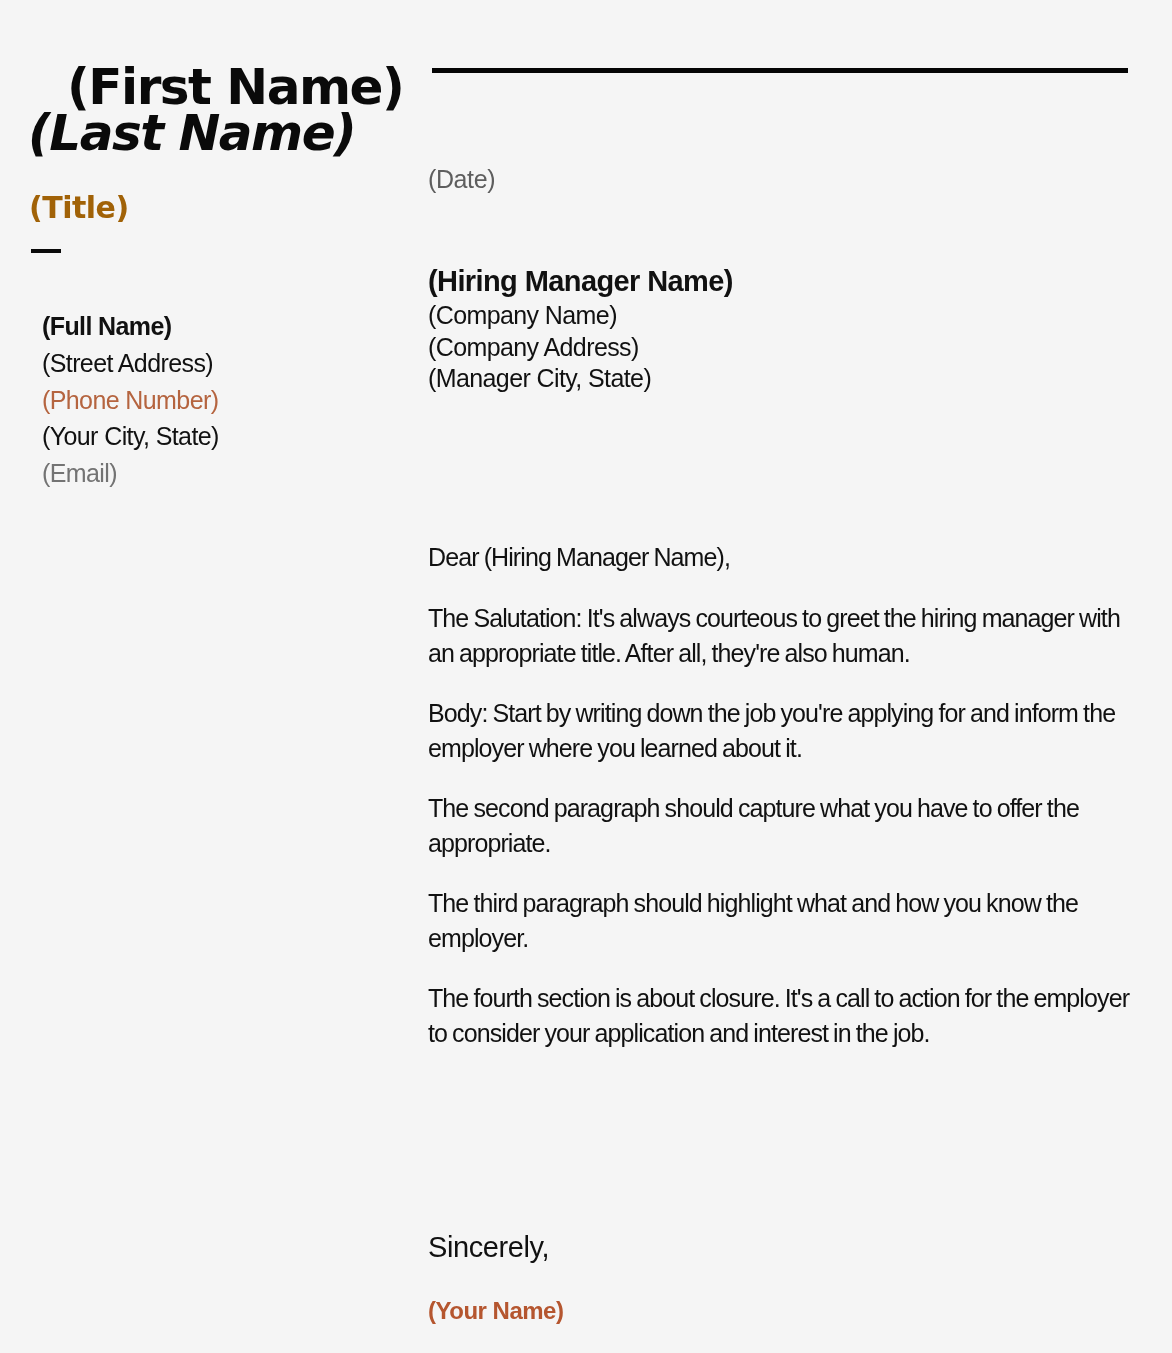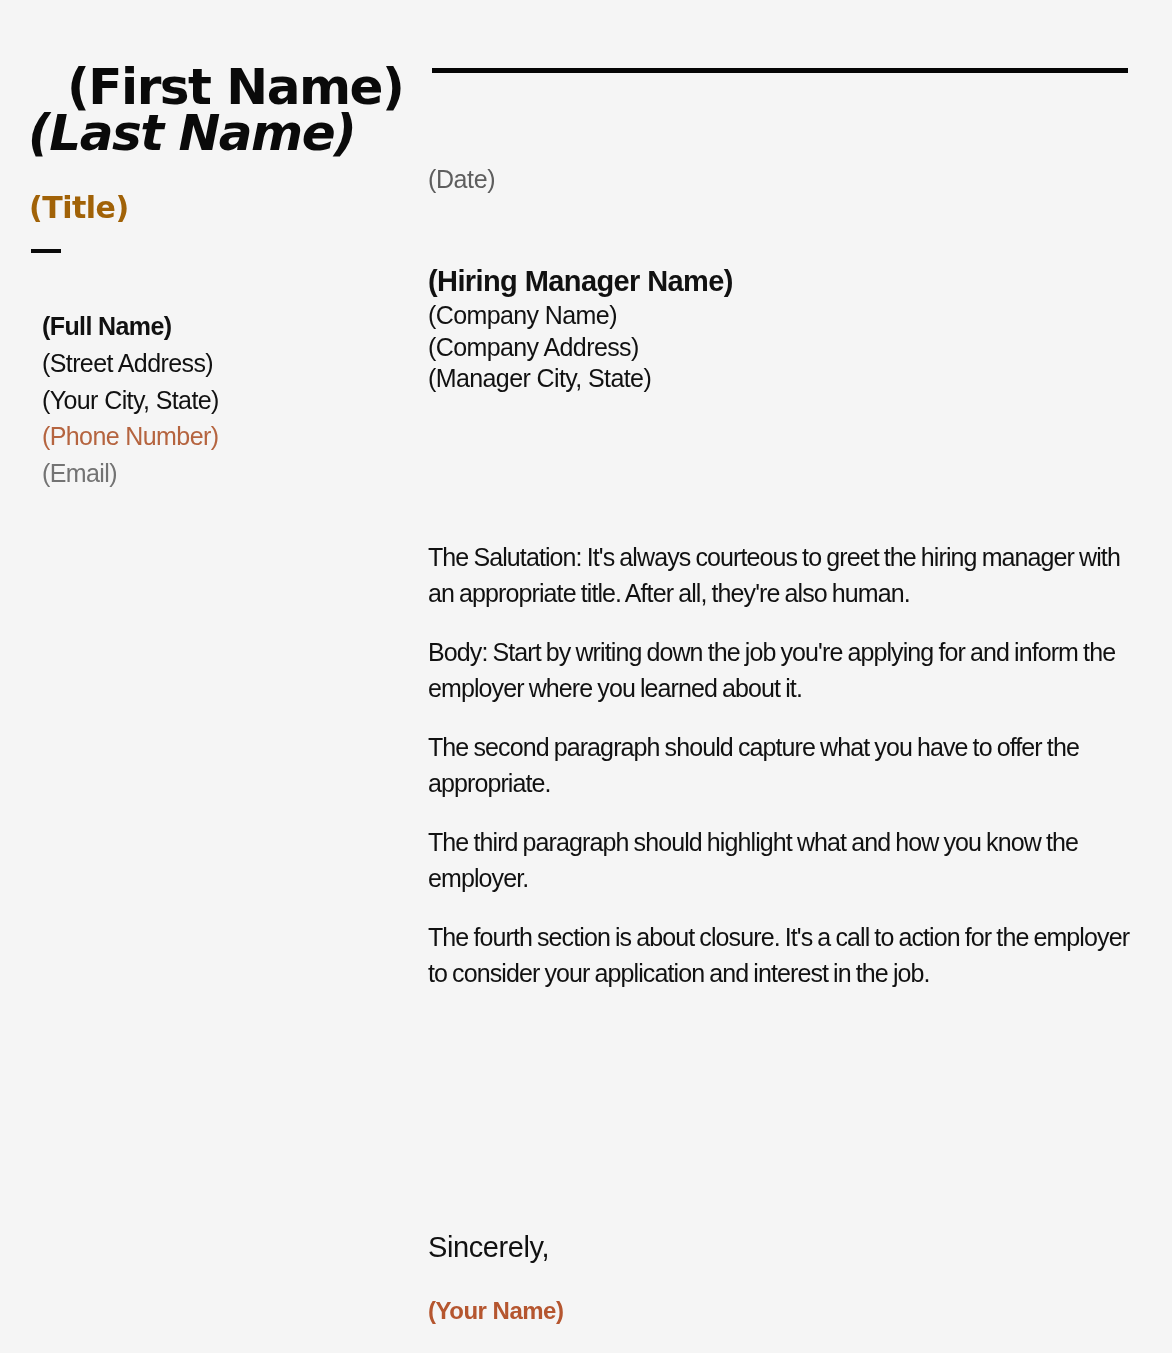--- a/index.html
+++ b/index.html
@@ -121,37 +121,38 @@
 <body>
 
 <div class="abs name-line" style="top:56px;margin-left:39px;">(First Name)</div>
 <div class="abs name-line" style="top:102px;font-style:italic;">(Last Name)</div>
 <div class="abs title" style="color:#a16207;">(Title)</div>
 <div class="abs short-rule"></div>
 
 <div class="abs contact">
   <div class="bold">(Full Name)</div>
   <div>(Street Address)</div>
+  <div style="color:#b5643f;">(Phone Number)</div>
   <div>(Your City, State)</div>
-  <div style="color:#b5643f;">(Phone Number)</div>
   <div style="color:#737373;">(Email)</div>
 </div>
 
 <div class="abs top-rule"></div>
 
 <div class="abs date">(Date)</div>
 
 <div class="abs recipient">
   <div class="mgr">(Hiring Manager Name)</div>
   <div class="line">(Company Name)</div>
   <div class="line">(Company Address)</div>
   <div class="line">(Manager City, State)</div>
 </div>
 
 <div class="abs letter">
+  <p class="greeting">Dear (Hiring Manager Name),</p>
   <p>The Salutation: It's always courteous to greet the hiring manager with an appropriate title. After all, they're also human.</p>
   <p>Body: Start by writing down the job you're applying for and inform the employer where you learned about it.</p>
   <p>The second paragraph should capture what you have to offer the appropriate.</p>
   <p>The third paragraph should highlight what and how you know the employer.</p>
   <p>The fourth section is about closure. It's a call to action for the employer to consider your application and interest in the job.</p>
 </div>
 
 <div class="abs closing">Sincerely,</div>
 <div class="abs signature" style="color:#b5562f;">(Your Name)</div>
 

